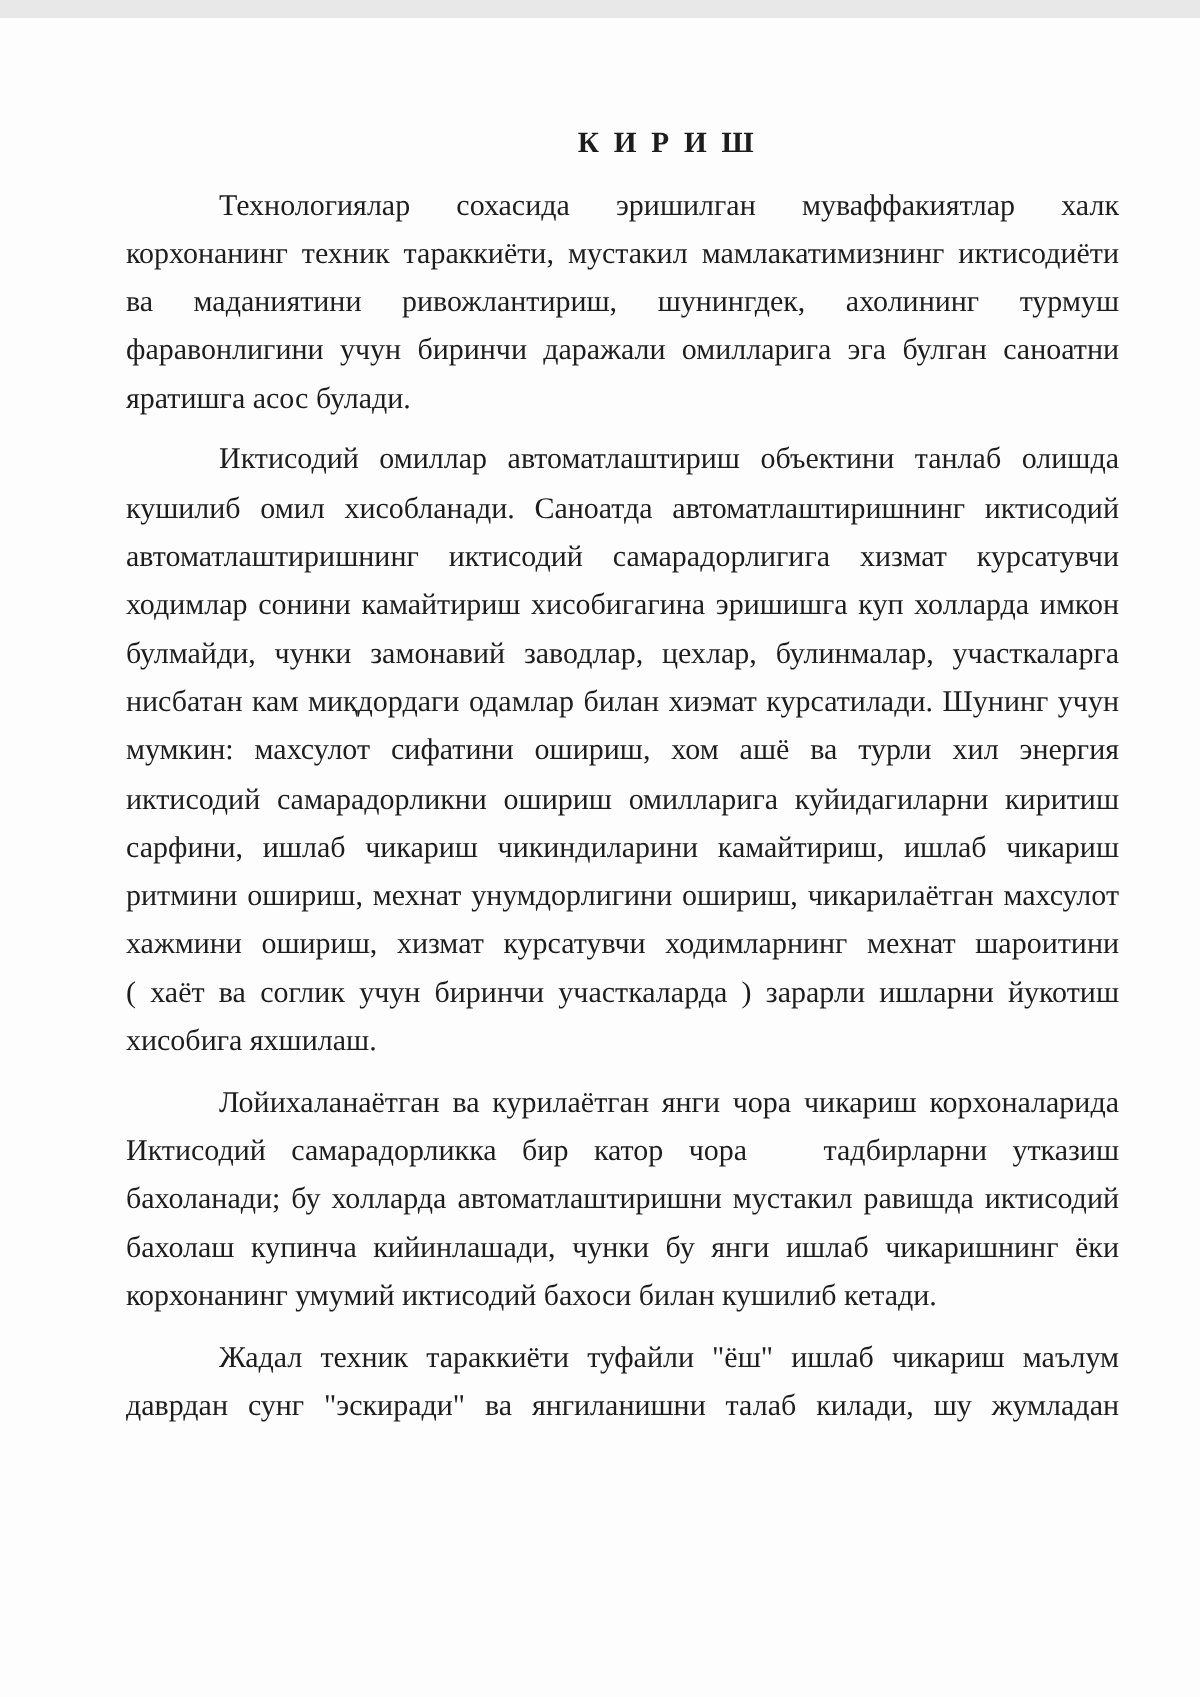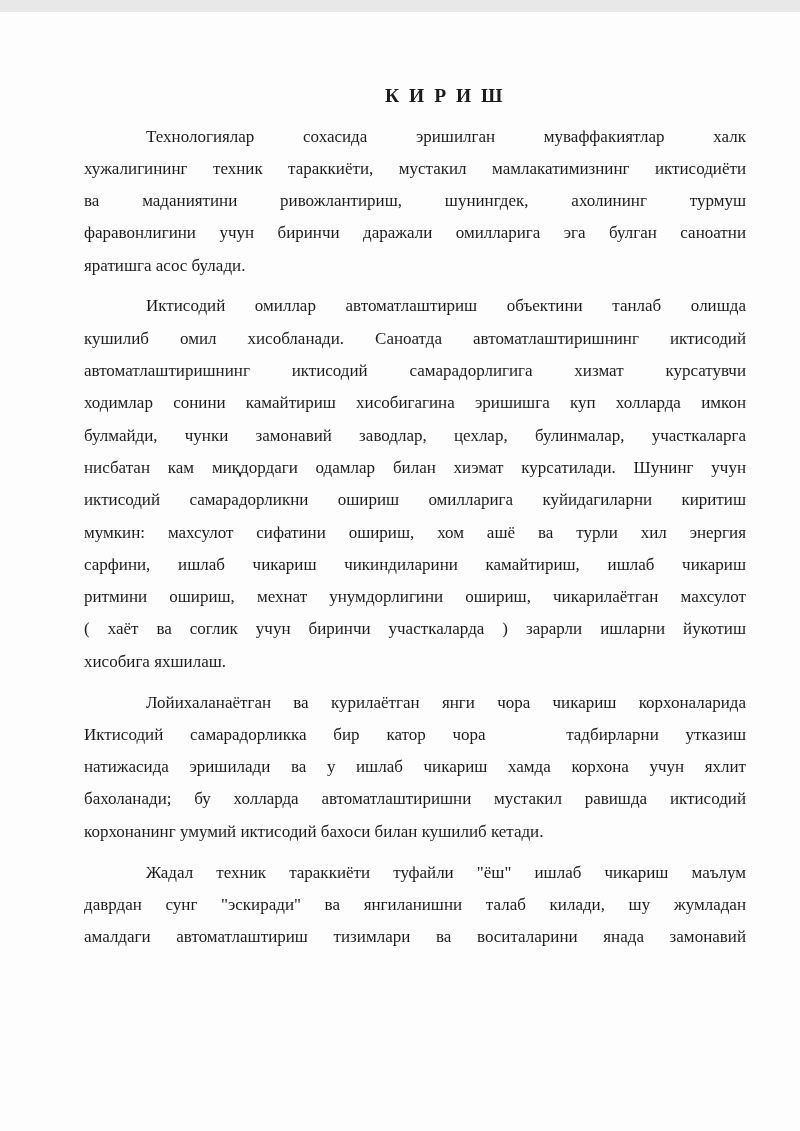--- a/index.html
+++ b/index.html
@@ -30,21 +30,21 @@
     letter-spacing: 2.5px;
     text-align: center;
     padding-left: 60px; 
     margin-bottom: 6px;
     white-space: nowrap;
   }
   .para {
     margin-top: 8.5px;
   }
   .line {
-    font-size: 17px;
+    font-size: 20px;
     line-height: 32.3px;
     text-align: justify;
     text-align-last: justify;
     white-space: normal;
   }
   .line.first {
     text-indent: 62px;
   }
   .line.flush {
     text-align-last: left;
@@ -52,45 +52,45 @@
   }
 </style>
 </head>
 <body>
 
 <div class="page">
   <div class="content">
     <div class="doc-title">К И Р И Ш</div>
     <div class="para">
         <div class="line first">Технологиялар сохасида эришилган муваффакиятлар халк</div>
-        <div class="line">хужалигининг техник тараккиёти, мустакил мамлакатимизнинг иктисодиёти</div>
+        <div class="line">корхонанинг техник тараккиёти, мустакил мамлакатимизнинг иктисодиёти</div>
         <div class="line">ва маданиятини ривожлантириш, шунингдек, ахолининг турмуш</div>
         <div class="line">фаравонлигини учун биринчи даражали омилларига эга булган саноатни</div>
         <div class="line flush">яратишга асос булади.</div>
       </div>
     <div class="para">
         <div class="line first">Иктисодий омиллар автоматлаштириш объектини танлаб олишда</div>
         <div class="line">кушилиб омил хисобланади. Саноатда автоматлаштиришнинг иктисодий</div>
         <div class="line">автоматлаштиришнинг иктисодий самарадорлигига хизмат курсатувчи</div>
         <div class="line">ходимлар сонини камайтириш хисобигагина эришишга куп холларда имкон</div>
         <div class="line">булмайди, чунки замонавий заводлар, цехлар, булинмалар, участкаларга</div>
         <div class="line">нисбатан кам миқдордаги одамлар билан хиэмат курсатилади. Шунинг учун</div>
+        <div class="line">мумкин: махсулот сифатини ошириш, хом ашё ва турли хил энергия</div>
         <div class="line">иктисодий самарадорликни ошириш омилларига куйидагиларни киритиш</div>
-        <div class="line">мумкин: махсулот сифатини ошириш, хом ашё ва турли хил энергия</div>
         <div class="line">сарфини, ишлаб чикариш чикиндиларини камайтириш, ишлаб чикариш</div>
         <div class="line">ритмини ошириш, мехнат унумдорлигини ошириш, чикарилаётган махсулот</div>
+        <div class="line">хажмини ошириш, хизмат курсатувчи ходимларнинг мехнат шароитини</div>
         <div class="line">( хаёт ва соглик учун биринчи участкаларда ) зарарли ишларни йукотиш</div>
         <div class="line flush">хисобига яхшилаш.</div>
       </div>
     <div class="para">
         <div class="line first">Лойихаланаётган ва курилаётган янги чора чикариш корхоналарида</div>
         <div class="line">Иктисодий самарадорликка бир катор чора &nbsp; тадбирларни утказиш</div>
-        <div class="line">натижасида эришилади ва у ишлаб чикариш хамда корхона учун яхлит</div>
         <div class="line">бахоланади; бу холларда автоматлаштиришни мустакил равишда иктисодий</div>
+        <div class="line">бахолаш купинча кийинлашади, чунки бу янги ишлаб чикаришнинг ёки</div>
         <div class="line flush">корхонанинг умумий иктисодий бахоси билан кушилиб кетади.</div>
       </div>
     <div class="para">
         <div class="line first">Жадал техник тараккиёти туфайли "ёш" ишлаб чикариш маълум</div>
         <div class="line">даврдан сунг "эскиради" ва янгиланишни талаб килади, шу жумладан</div>
-        <div class="line">амалдаги автоматлаштириш тизимлари ва воситаларини янада замонавий</div>
       </div>
   </div>
 </div>
 
 </body></html>

